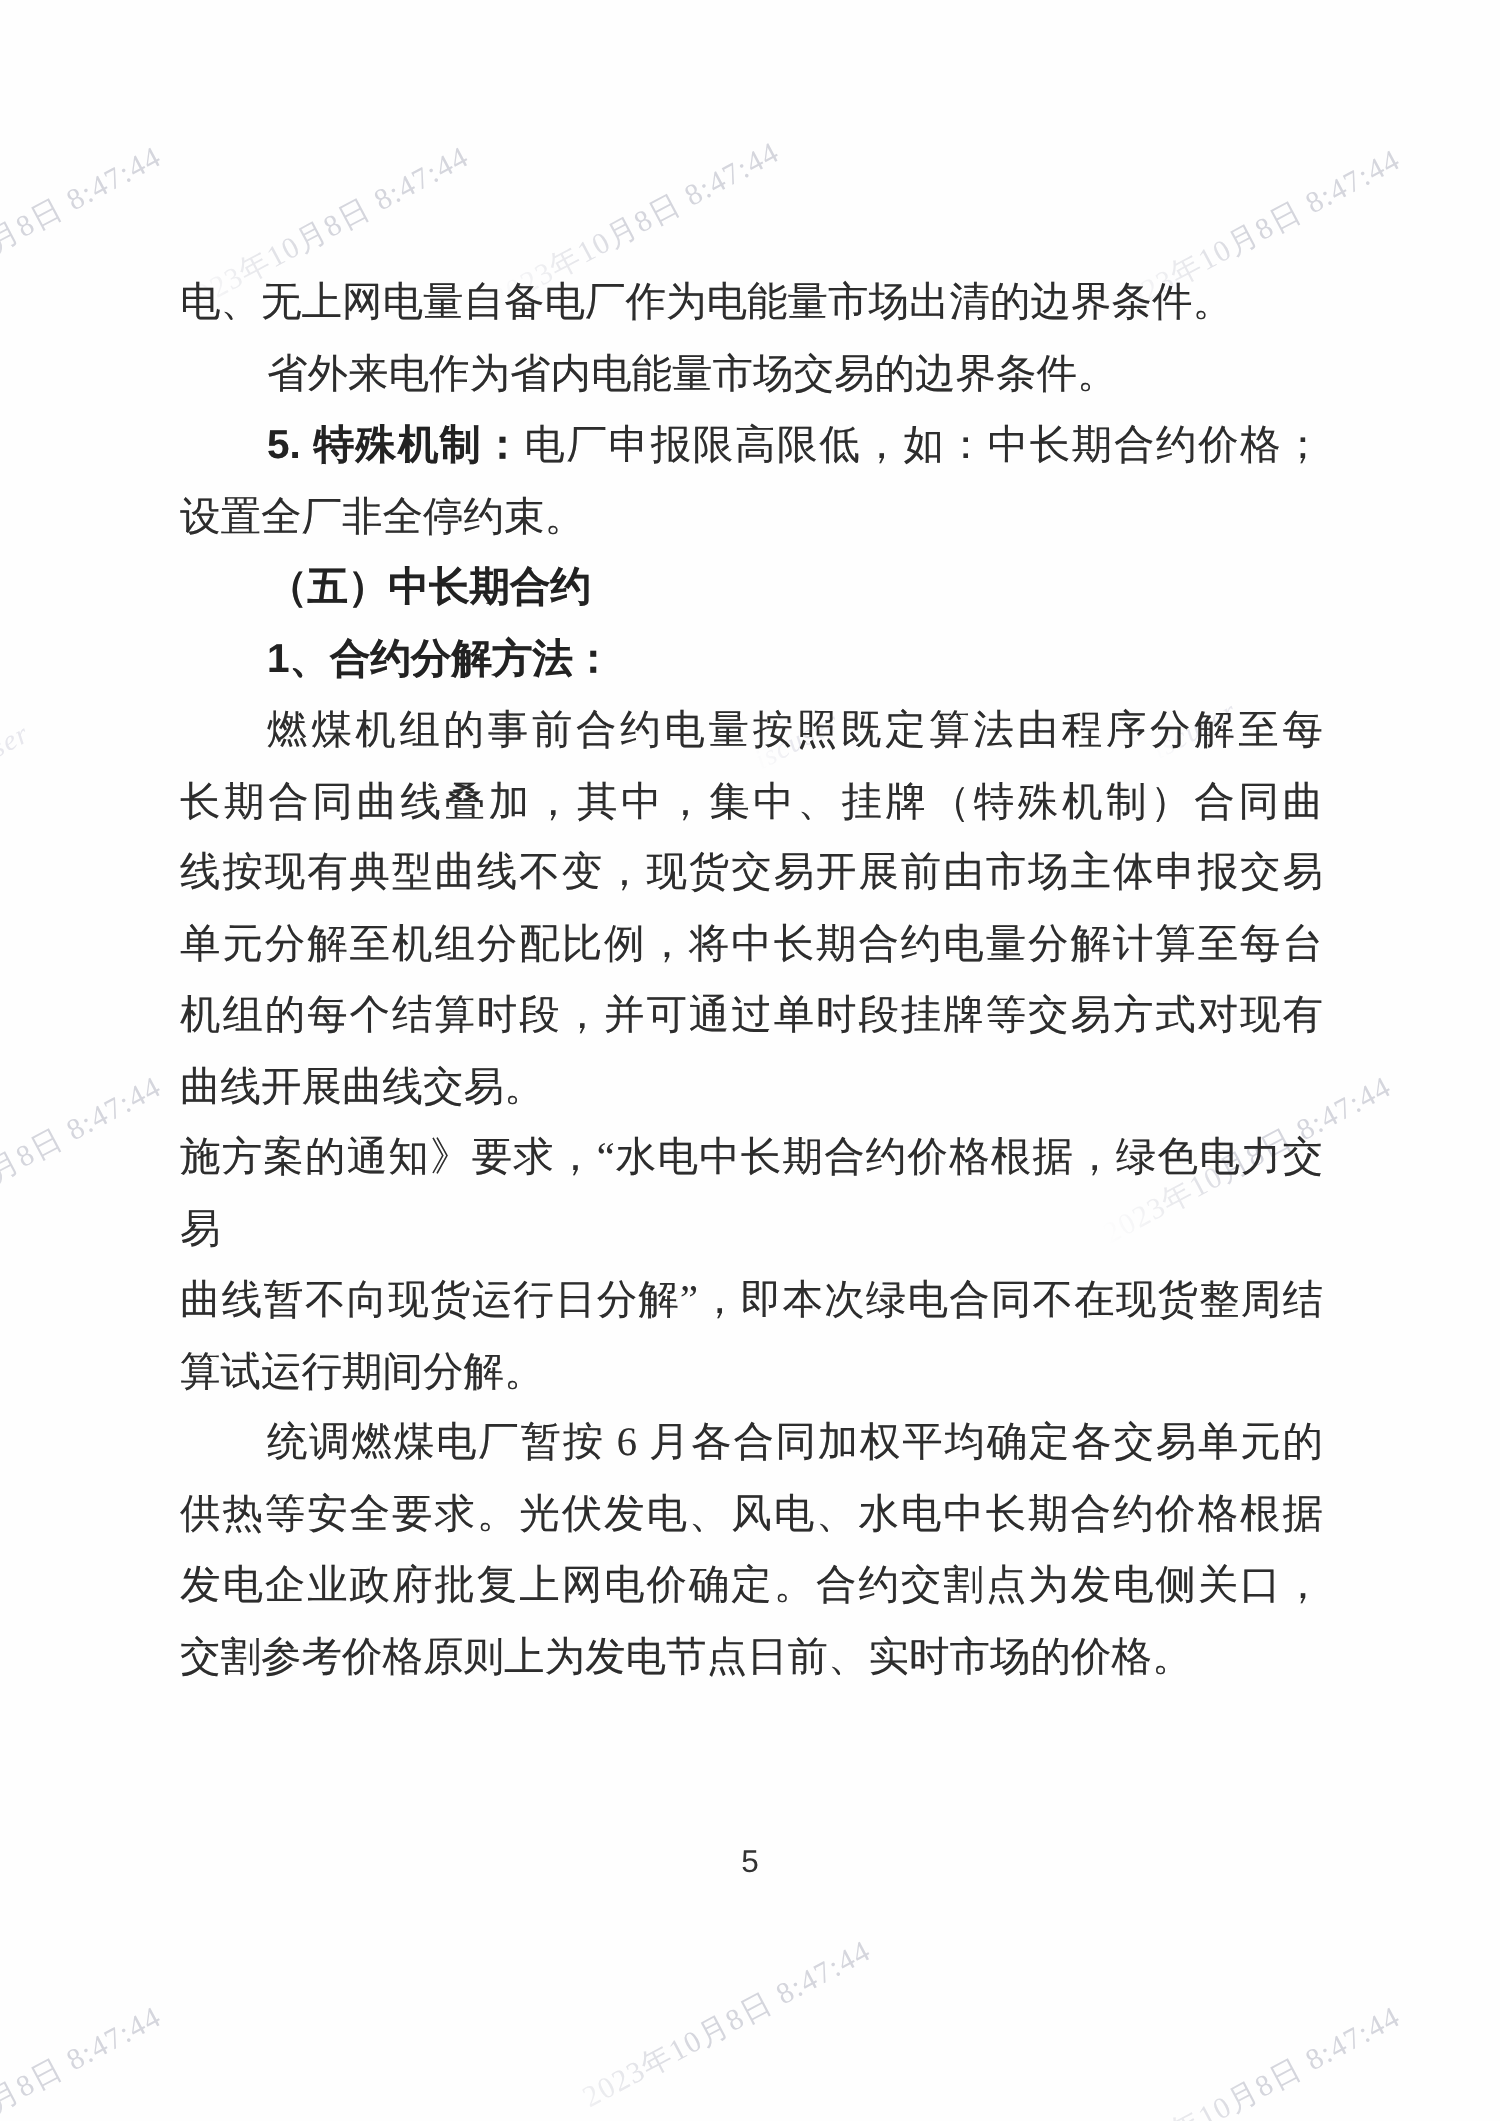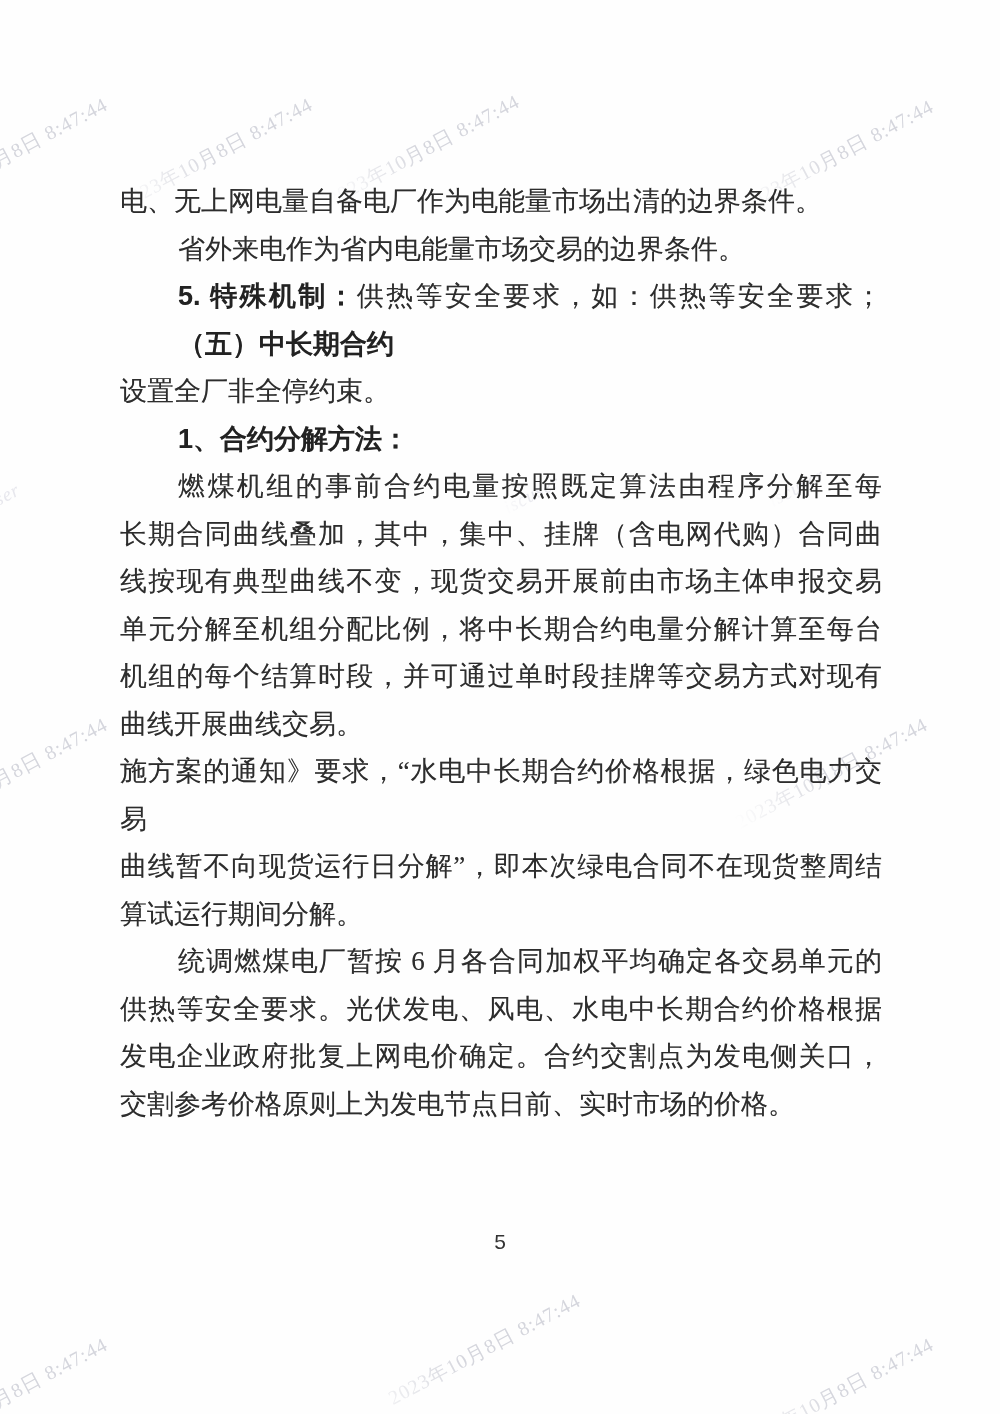--- a/index.html
+++ b/index.html
@@ -67,26 +67,26 @@
   <div class="wm wm-date fade-light" style="left:390px;top:1386px">2023年10月8日 8:47:44</div>
   <div class="wm wm-date fade" style="left:743px;top:1430px">2023年10月8日 8:47:44</div>
 
   <div class="wm wm-user fade" style="left:-35px;top:506px">iscuser</div>
   <div class="wm wm-user fade" style="left:505px;top:498px">iscuser</div>
   <div class="wm wm-user fade" style="left:770px;top:491px">iscuser</div>
 
   <div class="content">
     <div class="line">电、无上网电量自备电厂作为电能量市场出清的边界条件。</div>
     <div class="line indent">省外来电作为省内电能量市场交易的边界条件。</div>
-    <div class="line j indent"><span class="b">5. 特殊机制：</span><span>供热等安全要求，如：供热等安全要求；</span></div>
+    <div class="line j indent"><span class="b">5. 特殊机制：</span><span>电厂申报限高限低，如：中长期合约价格；</span></div>
+    <div class="line">设置全厂非全停约束。</div>
     <div class="line b indent">（五）中长期合约</div>
-    <div class="line">设置全厂非全停约束。</div>
     <div class="line b indent">1、合约分解方法：</div>
     <div class="line j indent">燃煤机组的事前合约电量按照既定算法由程序分解至每</div>
-    <div class="line j">长期合同曲线叠加，其中，集中、挂牌（含电网代购）合同曲</div>
+    <div class="line j">长期合同曲线叠加，其中，集中、挂牌（特殊机制）合同曲</div>
     <div class="line j">线按现有典型曲线不变，现货交易开展前由市场主体申报交易</div>
     <div class="line j">单元分解至机组分配比例，将中长期合约电量分解计算至每台</div>
     <div class="line j">机组的每个结算时段，并可通过单时段挂牌等交易方式对现有</div>
     <div class="line">曲线开展曲线交易。</div>
     <div class="line j">施方案的通知》要求，“水电中长期合约价格根据，绿色电力交易</div>
     <div class="line j">曲线暂不向现货运行日分解”，即本次绿电合同不在现货整周结</div>
     <div class="line">算试运行期间分解。</div>
     <div class="line j indent">统调燃煤电厂暂按 6 月各合同加权平均确定各交易单元的</div>
     <div class="line j">供热等安全要求。光伏发电、风电、水电中长期合约价格根据</div>
     <div class="line j">发电企业政府批复上网电价确定。合约交割点为发电侧关口，</div>

